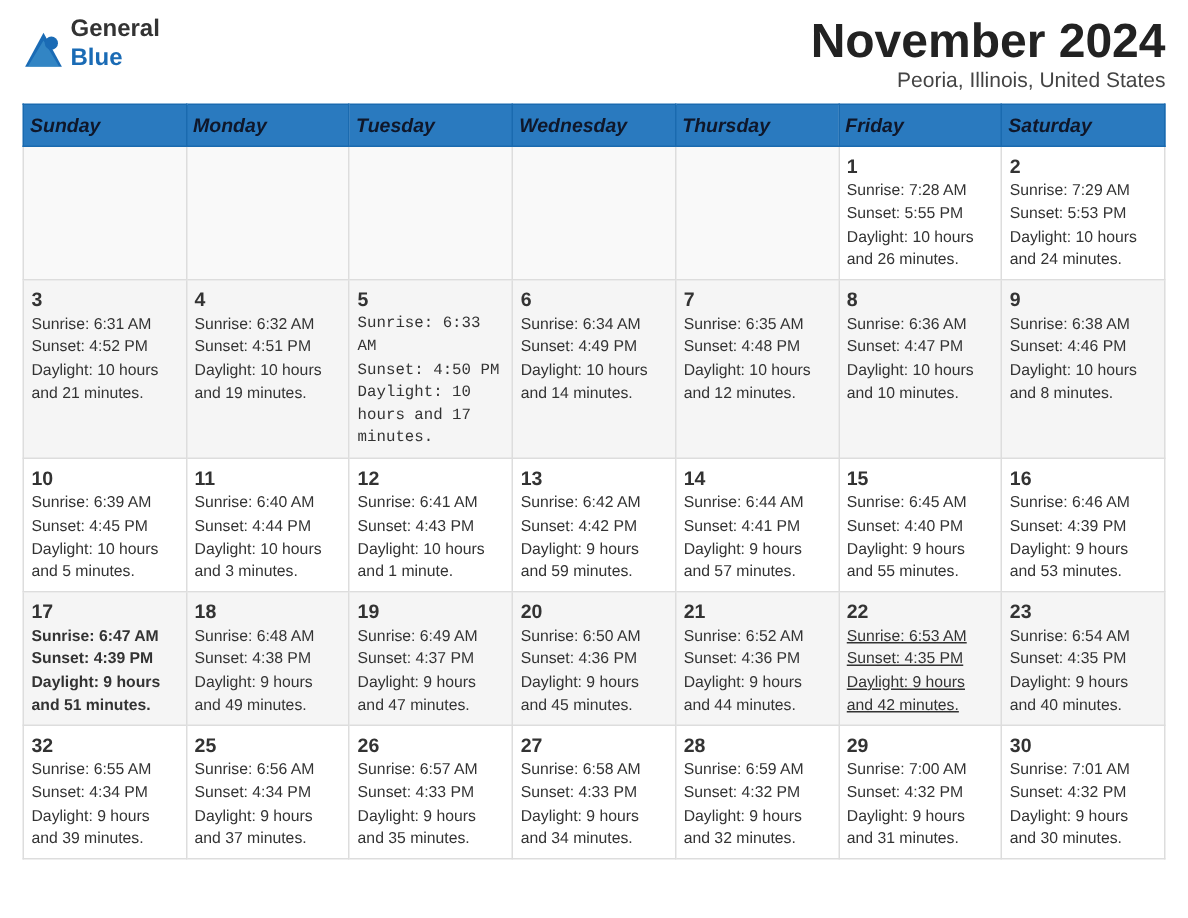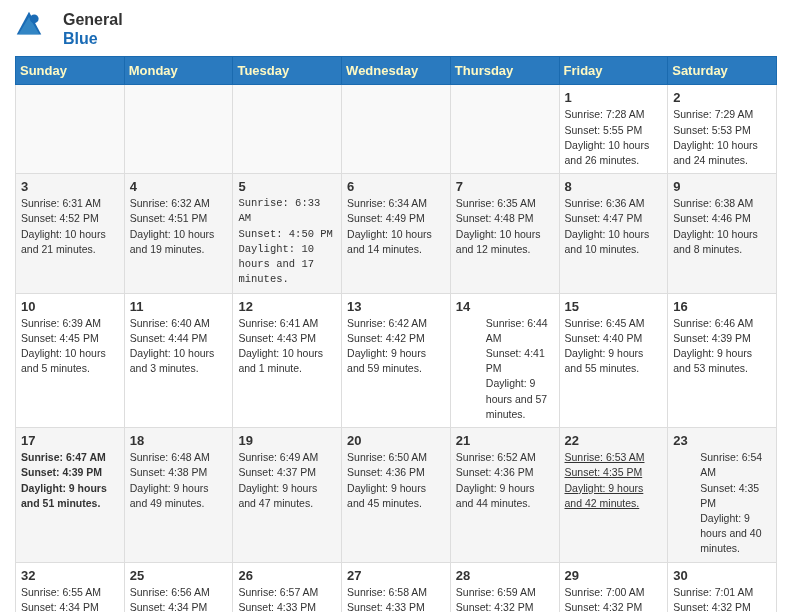--- a/index.html
+++ b/index.html
@@ -15,22 +15,22 @@
       padding: 10px 15px 15px 15px;
     }
     .header-row {
       display: flex;
       align-items: flex-start;
       justify-content: space-between;
       margin-bottom: 8px;
     }
     .logo {
       display: flex;
-      align-items: flex-start;
-      gap: 20px;
+      align-items: flex-end;
+      gap: 4px;
     }
     .logo-text {
       font-size: 16px;
       font-weight: bold;
       line-height: 1.2;
     }
     .logo-general { color: #333; }
     .logo-blue { color: #1a6bb5; }
     .logo-icon {
       width: 28px;
@@ -49,26 +49,27 @@
       font-size: 14px;
       color: #444;
     }
     .calendar {
       width: 100%;
       border-collapse: collapse;
       border: 1px solid #ccc;
     }
     .calendar th {
       background: #2a7abf;
-      color: #fef9c3;
+      color: #0f172a;
       font-size: 13px;
       font-weight: bold;
       padding: 6px 4px;
       text-align: left;
       border: 1px solid #1a6aaf;
+      font-style: italic;
     }
     .calendar td {
       vertical-align: top;
       border: 1px solid #ddd;
       padding: 5px 5px 5px 5px;
       width: calc(100% / 7);
       min-height: 80px;
       background: #fff;
       font-size: 11px;
       color: #333;
@@ -103,20 +104,24 @@
       <svg class="logo-icon" viewBox="0 0 32 32" xmlns="http://www.w3.org/2000/svg">
         <polygon points="16,2 30,28 2,28" fill="#1a6bb5"></polygon>
         <polygon points="16,8 28,28 4,28" fill="#4a9fd4" opacity="0.5"></polygon>
         <circle cx="22" cy="10" r="5" fill="#1a6bb5"></circle>
       </svg>
       <div class="logo-text">
         <span class="logo-general">General</span><br>
         <span class="logo-blue">Blue</span>
       </div>
     </div>
+    <div class="title-block">
+      <div class="month-title">November 2024</div>
+      <div class="location">Peoria, Illinois, United States</div>
+    </div>
   </div>
 
   <table class="calendar">
     <thead>
       <tr>
         <th>Sunday</th>
         <th>Monday</th>
         <th>Tuesday</th>
         <th>Wednesday</th>
         <th>Thursday</th>
@@ -208,21 +213,21 @@
 Daylight: 10 hours and 1 minute.</div>
           </td>
           <td>
             <span class="day-num">13</span>
             <div class="day-info" style="white-space: pre-line;">Sunrise: 6:42 AM
 Sunset: 4:42 PM
 Daylight: 9 hours and 59 minutes.</div>
           </td>
           <td>
             <span class="day-num">14</span>
-            <div class="day-info" style="white-space: pre-line; margin-left: 30px;">Sunrise: 6:44 AM
+            <div class="day-info" style="white-space: pre-line;">Sunrise: 6:44 AM
 Sunset: 4:41 PM
 Daylight: 9 hours and 57 minutes.</div>
           </td>
           <td>
             <span class="day-num">15</span>
             <div class="day-info" style="white-space: pre-line;">Sunrise: 6:45 AM
 Sunset: 4:40 PM
 Daylight: 9 hours and 55 minutes.</div>
           </td>
           <td>
@@ -264,21 +269,21 @@
 Daylight: 9 hours and 44 minutes.</div>
           </td>
           <td>
             <span class="day-num">22</span>
             <div class="day-info" style="white-space: pre-line; text-decoration: underline;">Sunrise: 6:53 AM
 Sunset: 4:35 PM
 Daylight: 9 hours and 42 minutes.</div>
           </td>
           <td>
             <span class="day-num">23</span>
-            <div class="day-info" style="white-space: pre-line; margin-left: 27px;">Sunrise: 6:54 AM
+            <div class="day-info" style="white-space: pre-line;">Sunrise: 6:54 AM
 Sunset: 4:35 PM
 Daylight: 9 hours and 40 minutes.</div>
           </td>
         </tr>
         <tr>
           <td>
             <span class="day-num">32</span>
             <div class="day-info" style="white-space: pre-line;">Sunrise: 6:55 AM
 Sunset: 4:34 PM
 Daylight: 9 hours and 39 minutes.</div>

